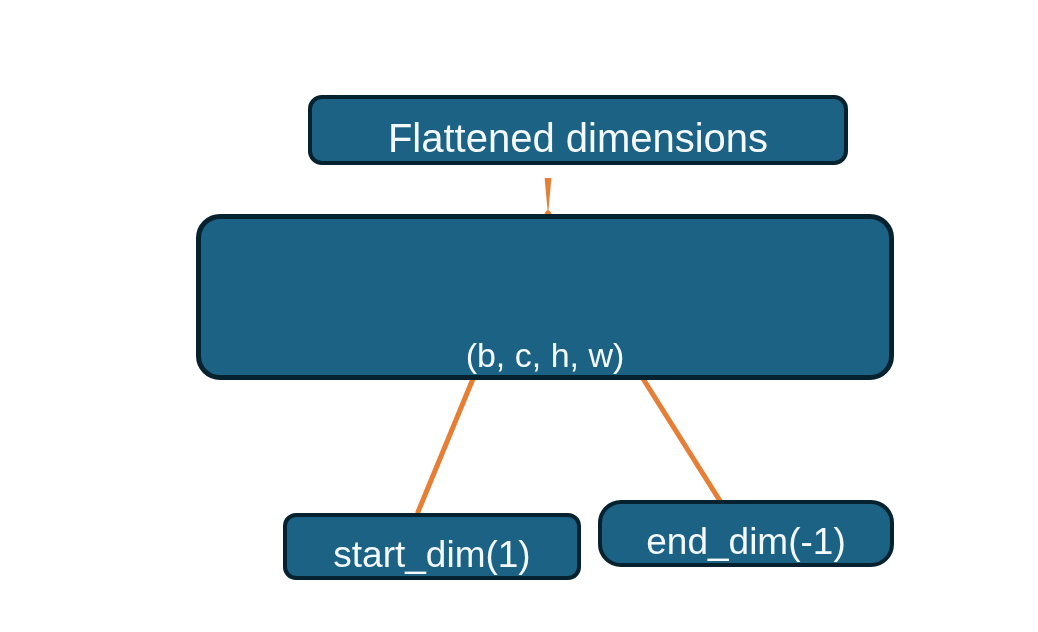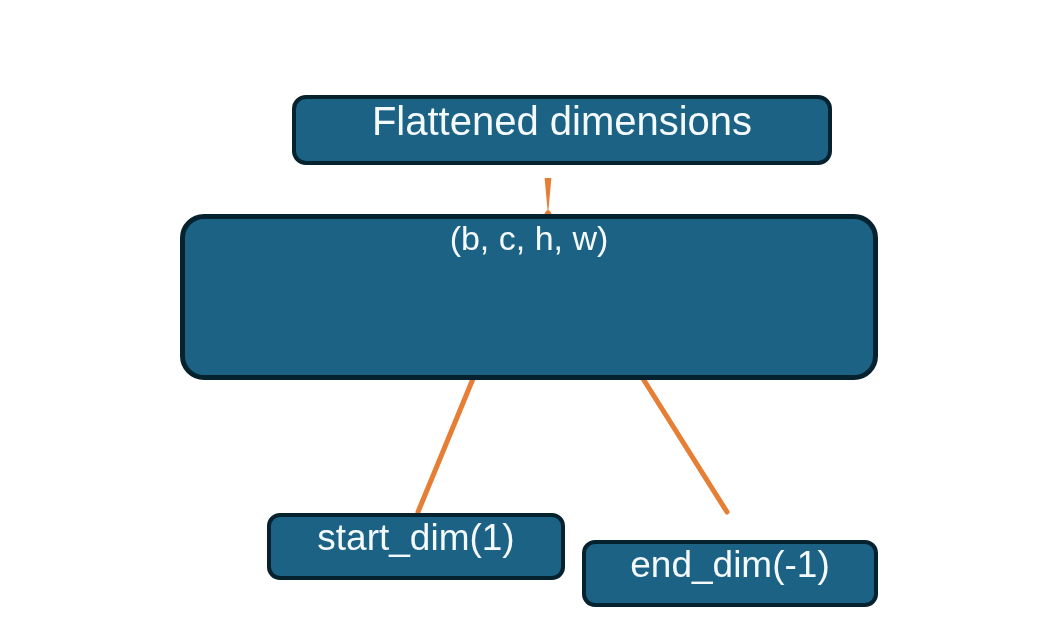--- a/index.html
+++ b/index.html
@@ -15,23 +15,24 @@
     font-family: "Liberation Sans", sans-serif;
     overflow: hidden;
   }
   .node {
     position: absolute;
     box-sizing: border-box;
     background: var(--node-fill, #1b6285);
     border: 4px solid var(--node-border, #07222f);
     color: var(--node-text, #f4f9fb);
     display: flex;
-    align-items: flex-start;
+    align-items: flex-end;
     justify-content: center;
     white-space: nowrap;
+    margin-left: 16px;
   }
   .node-flattened {
     left: 292px; top: 95px;
     width: 540px; height: 70px;
     border-radius: 14px;
     font-size: 40px;
   }
   .node-tensor {
     left: 180px; top: 214px;
     width: 698px; height: 166px;
@@ -39,23 +40,23 @@
     border-radius: 24px;
     font-size: 34px;
   }
   .node-start {
     left: 267px; top: 513px;
     width: 298px; height: 67px;
     border-radius: 13px;
     font-size: 37px;
   }
   .node-end {
-    left: 582px; top: 540px;
+    left: 582px; top: 500px;
     width: 296px; height: 67px;
-    border-radius: 13px;
+    border-radius: 23px;
     font-size: 37px;
   }
   svg.overlay {
     position: absolute;
     left: 0; top: 0;
     pointer-events: none;
   }
   .accent-stroke {
     stroke: var(--accent-orange, #e67e35);
     fill: none;

